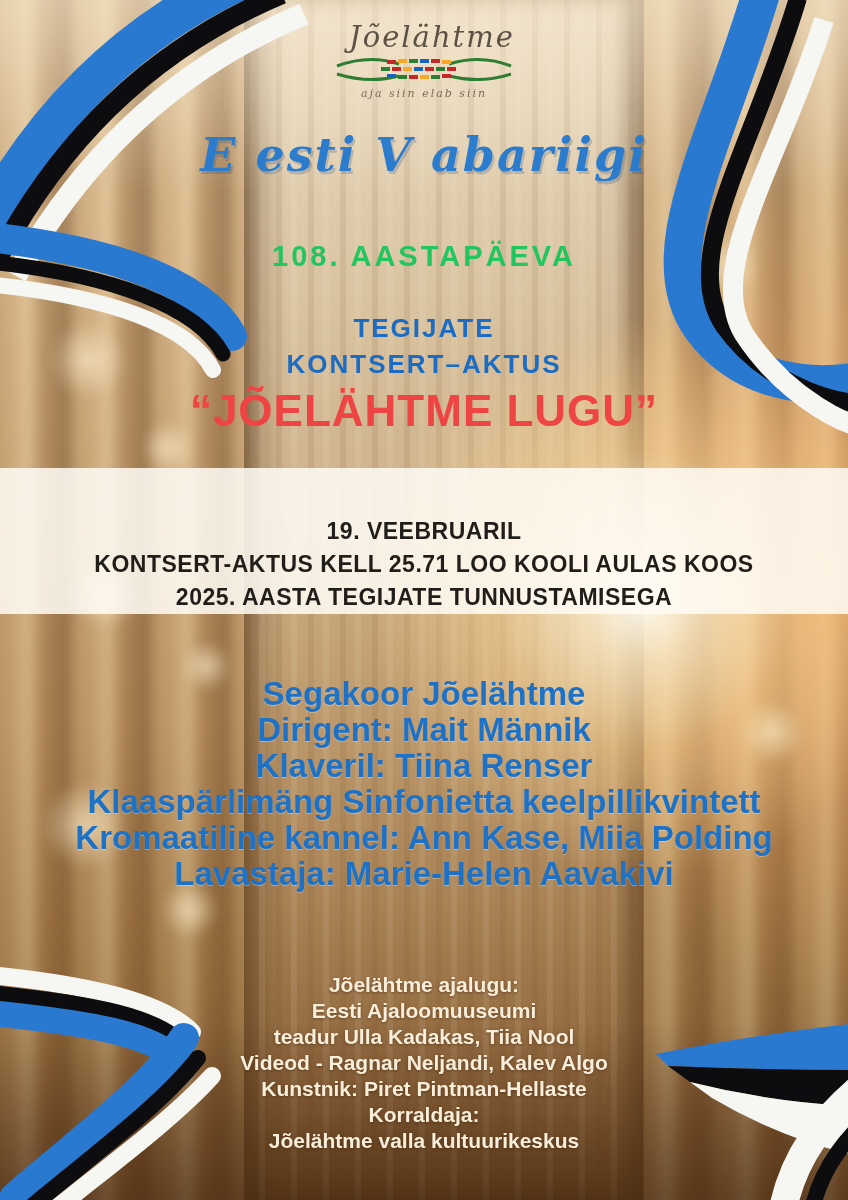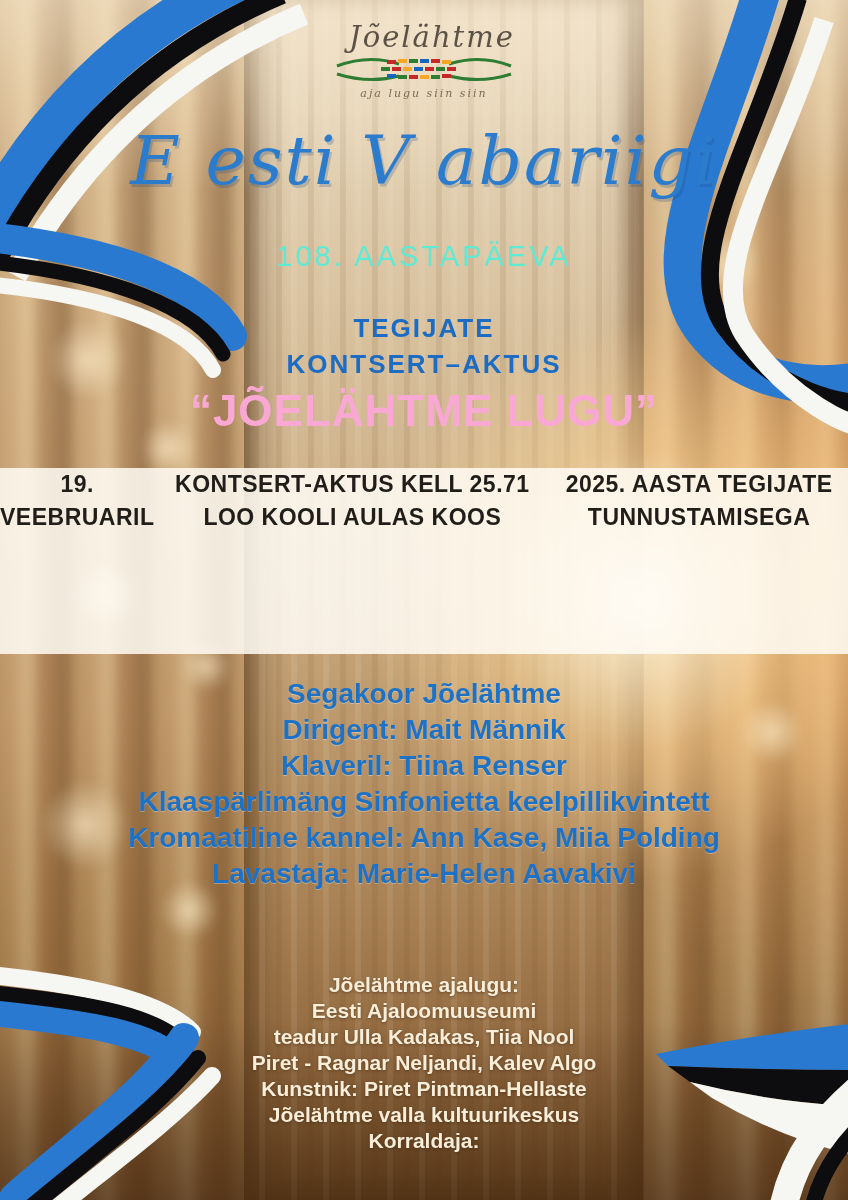--- a/index.html
+++ b/index.html
@@ -28,36 +28,36 @@
   .bokeh{position:absolute;border-radius:50%;filter:blur(5px);
     background:radial-gradient(circle, rgba(255,240,205,.65) 0%, rgba(255,240,205,0) 70%);}
 
   
   .abs-center{position:absolute;left:0;width:100%;text-align:center;}
   .logo{top:20px;}
   .logo-name{font-family:"DejaVu Serif",serif;font-style:italic;font-size:29px;
     letter-spacing:2px;color:rgba(58,50,42,.82);padding-left:16px;}
   .logo-tagline{font-family:"DejaVu Serif",serif;font-style:italic;font-size:11px;
     letter-spacing:2px;color:rgba(92,76,58,.78);margin-top:1px;}
-  .script-title{top:121px;font-family:"DejaVu Serif",serif;font-style:italic;font-weight:normal;
-    font-size:68px;letter-spacing:2px;color:#2b7ccd;
+  .script-title{top:128px;font-family:"DejaVu Serif",serif;font-style:italic;font-weight:bold;
+    font-size:46px;letter-spacing:2px;color:#2b7ccd;
     text-shadow:2px 3px 0 rgba(24,70,128,.22);}
-  .anniv{top:240px;font-size:29px;font-weight:normal;letter-spacing:3px;color:#5eead4;}
+  .anniv{top:240px;font-size:29px;font-weight:bold;letter-spacing:3px;color:#22c55e;}
   .event-line{font-size:26px;font-weight:bold;letter-spacing:2px;color:#1b6cc2;}
   .event-line.l1{top:313px;} .event-line.l2{top:349px;}
-  .event-name{top:386px;font-size:44px;font-weight:bold;letter-spacing:1px;color:#f9a8d4;}
+  .event-name{top:386px;font-size:44px;font-weight:bold;letter-spacing:1px;color:#ef4444;}
 
-  .schedule-band{position:absolute;left:0;top:468px;width:100%;height:186px;
-    background:rgba(255,252,245,.86);display:flex;flex-direction:row;
-    justify-content:space-between;text-align:center;}
+  .schedule-band{position:absolute;left:0;top:468px;width:100%;height:146px;
+    background:rgba(255,252,245,.86);display:flex;flex-direction:column;
+    justify-content:flex-end;text-align:center;}
   .schedule-line{font-size:23px;font-weight:bold;letter-spacing:.5px;
     color:#211e1a;line-height:33px;}
 
   .performers{top:676px;}
-  .performer-line{font-size:28px;font-weight:bold;color:#1e72c6;line-height:36px;
+  .performer-line{font-size:33px;font-weight:bold;color:#1e72c6;line-height:36px;
     text-shadow:0 1px 0 rgba(255,255,255,.3);}
 
   .credits{top:972px;}
   .credit-line{font-size:21px;font-weight:bold;color:#f9eeda;line-height:26px;
     text-shadow:0 1px 3px rgba(66,38,14,.55);}
 
   
   .ribbons{position:absolute;inset:0;pointer-events:none;}
   .r-blue{stroke:#2a79d0;} .r-black{stroke:#0d0d0f;} .r-white{stroke:#f6f6f2;}
   .f-blue{fill:#2a79d0;} .f-black{fill:#0d0d0f;} .f-white{fill:#f6f6f2;}
@@ -143,21 +143,21 @@
           <rect x="107" y="15" width="9" height="4" fill="#2e7d32"></rect>
         <rect x="118" y="15" width="9" height="4" fill="#c62828"></rect>
         <rect x="58" y="22" width="9" height="4" fill="#1565c0"></rect>
           <rect x="69" y="23" width="9" height="4" fill="#2e7d32"></rect>
         <rect x="80" y="23" width="9" height="4" fill="#c62828"></rect>
           <rect x="91" y="23" width="9" height="4" fill="#f9a825"></rect>
         <rect x="102" y="23" width="9" height="4" fill="#2e7d32"></rect>
           <rect x="113" y="22" width="9" height="4" fill="#c62828"></rect>
       </g>
     </svg>
-    <div class="logo-tagline">aja lugu siin siin</div>
+    <div class="logo-tagline">aja siin elab siin</div>
   </div>
 
   <div class="abs-center script-title">E esti V abariigi</div>
   <div class="abs-center anniv">108. AASTAPÄEVA</div>
 
   <div class="abs-center event-line l1">TEGIJATE</div>
   <div class="abs-center event-line l2">KONTSERT–AKTUS</div>
   <div class="abs-center event-name">“JÕELÄHTME LUGU”</div>
 
   <div class="schedule-band">
@@ -172,19 +172,19 @@
     <div class="performer-line">Klaveril: Tiina Renser</div>
     <div class="performer-line">Klaaspärlimäng Sinfonietta keelpillikvintett</div>
     <div class="performer-line">Kromaatiline kannel: Ann Kase, Miia Polding</div>
     <div class="performer-line">Lavastaja: Marie-Helen Aavakivi</div>
   </div>
 
   <div class="abs-center credits">
     <div class="credit-line">Jõelähtme ajalugu:</div>
     <div class="credit-line">Eesti Ajaloomuuseumi</div>
     <div class="credit-line">teadur Ulla Kadakas, Tiia Nool</div>
-    <div class="credit-line">Piret - Ragnar Neljandi, Kalev Algo</div>
+    <div class="credit-line">Videod - Ragnar Neljandi, Kalev Algo</div>
     <div class="credit-line">Kunstnik: Piret Pintman-Hellaste</div>
+    <div class="credit-line">Korraldaja:</div>
     <div class="credit-line">Jõelähtme valla kultuurikeskus</div>
-    <div class="credit-line">Korraldaja:</div>
   </div>
 
 </div>
 
 </body></html>

